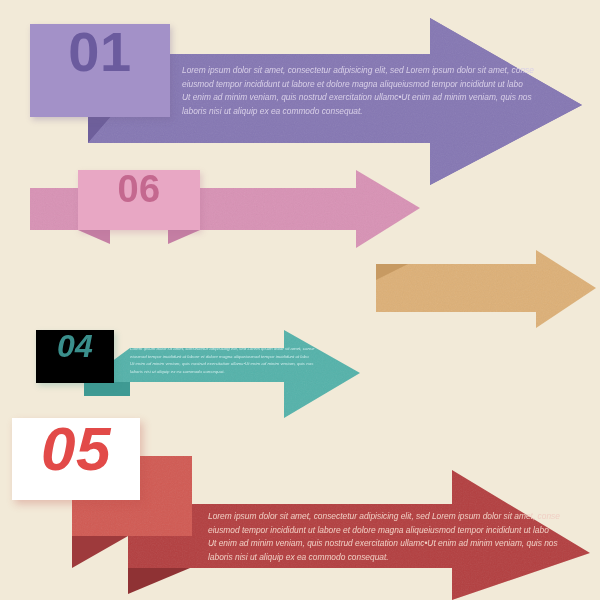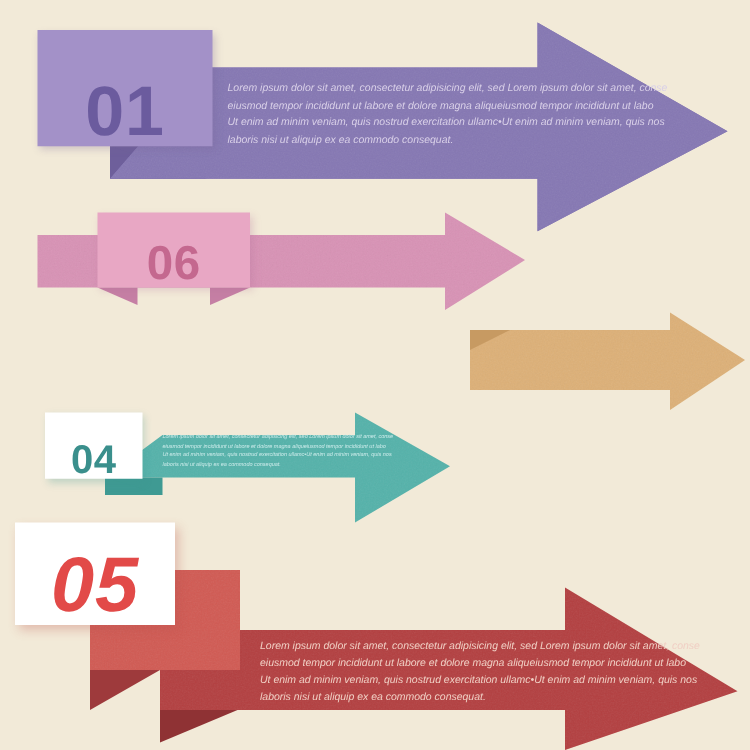--- a/index.html
+++ b/index.html
@@ -11,21 +11,21 @@
     overflow:hidden;
   }
   .stage { position:absolute; inset:0; width:600px; height:600px; }
 
   .band { position:absolute; }
 
   .arrow-svg { position:absolute; left:0; top:0; overflow:visible; }
 
   .numcard {
     position:absolute;
-    display:flex; align-items:flex-end; justify-content:center;
+    display:flex; align-items:flex-start; justify-content:center;
   }
   .numcard .digits {
     font-weight:bold;
     line-height:1;
     letter-spacing:0.01em;
     user-select:none;
   }
 
   .bodytext {
     position:absolute;
@@ -136,22 +136,22 @@
         </filter>
       </defs>
 
       <polygon points="84,64 130,30 284,30 284,12 360,55 284,100 284,64" fill="#54b2aa"></polygon>
       <polygon points="84,64 130,30 284,30 284,12 360,55 284,100 284,64" fill="#54b2aa" filter="url(#g4)" opacity="0.35"></polygon>
 
       <polygon points="84,64 130,64 130,78 84,78" fill="#3f9a93"></polygon>
       <polygon points="84,78 84,64 130,78" fill="#3f9a93"></polygon>
     </svg>
 
-    <div class="numcard" style="left:36px; top:12px; width:78px; height:53px; background:#ffffff;
-                box-shadow:2px 3px 6px rgba(60,150,145,.28);">
+    <div class="numcard" style="left:36px; top:12px; width:78px; height:53px; background:#000000;
+                box-shadow:2px 3px 6px rgba(60,150,145,.28);font-style:italic;">
       <span class="digits" style="color:#3a8f8c; font-size:32px;">04</span>
     </div>
 
     <div class="bodytext" style="left:130px; top:27px; width:205px; color:#cdeceb; font-size:4.4px; line-height:1.75;">Lorem ipsum dolor sit amet, consectetur adipisicing elit, sed Lorem ipsum dolor sit amet, conse
 eiusmod tempor incididunt ut labore et dolore magna aliqueiusmod tempor incididunt ut labo
 Ut enim ad minim veniam, quis nostrud exercitation ullamc•Ut enim ad minim veniam, quis nos
 laboris nisi ut aliquip ex ea commodo consequat.</div>
   </div>
 
   <div class="band" style="left:0; top:408px; width:600px; height:192px;">

